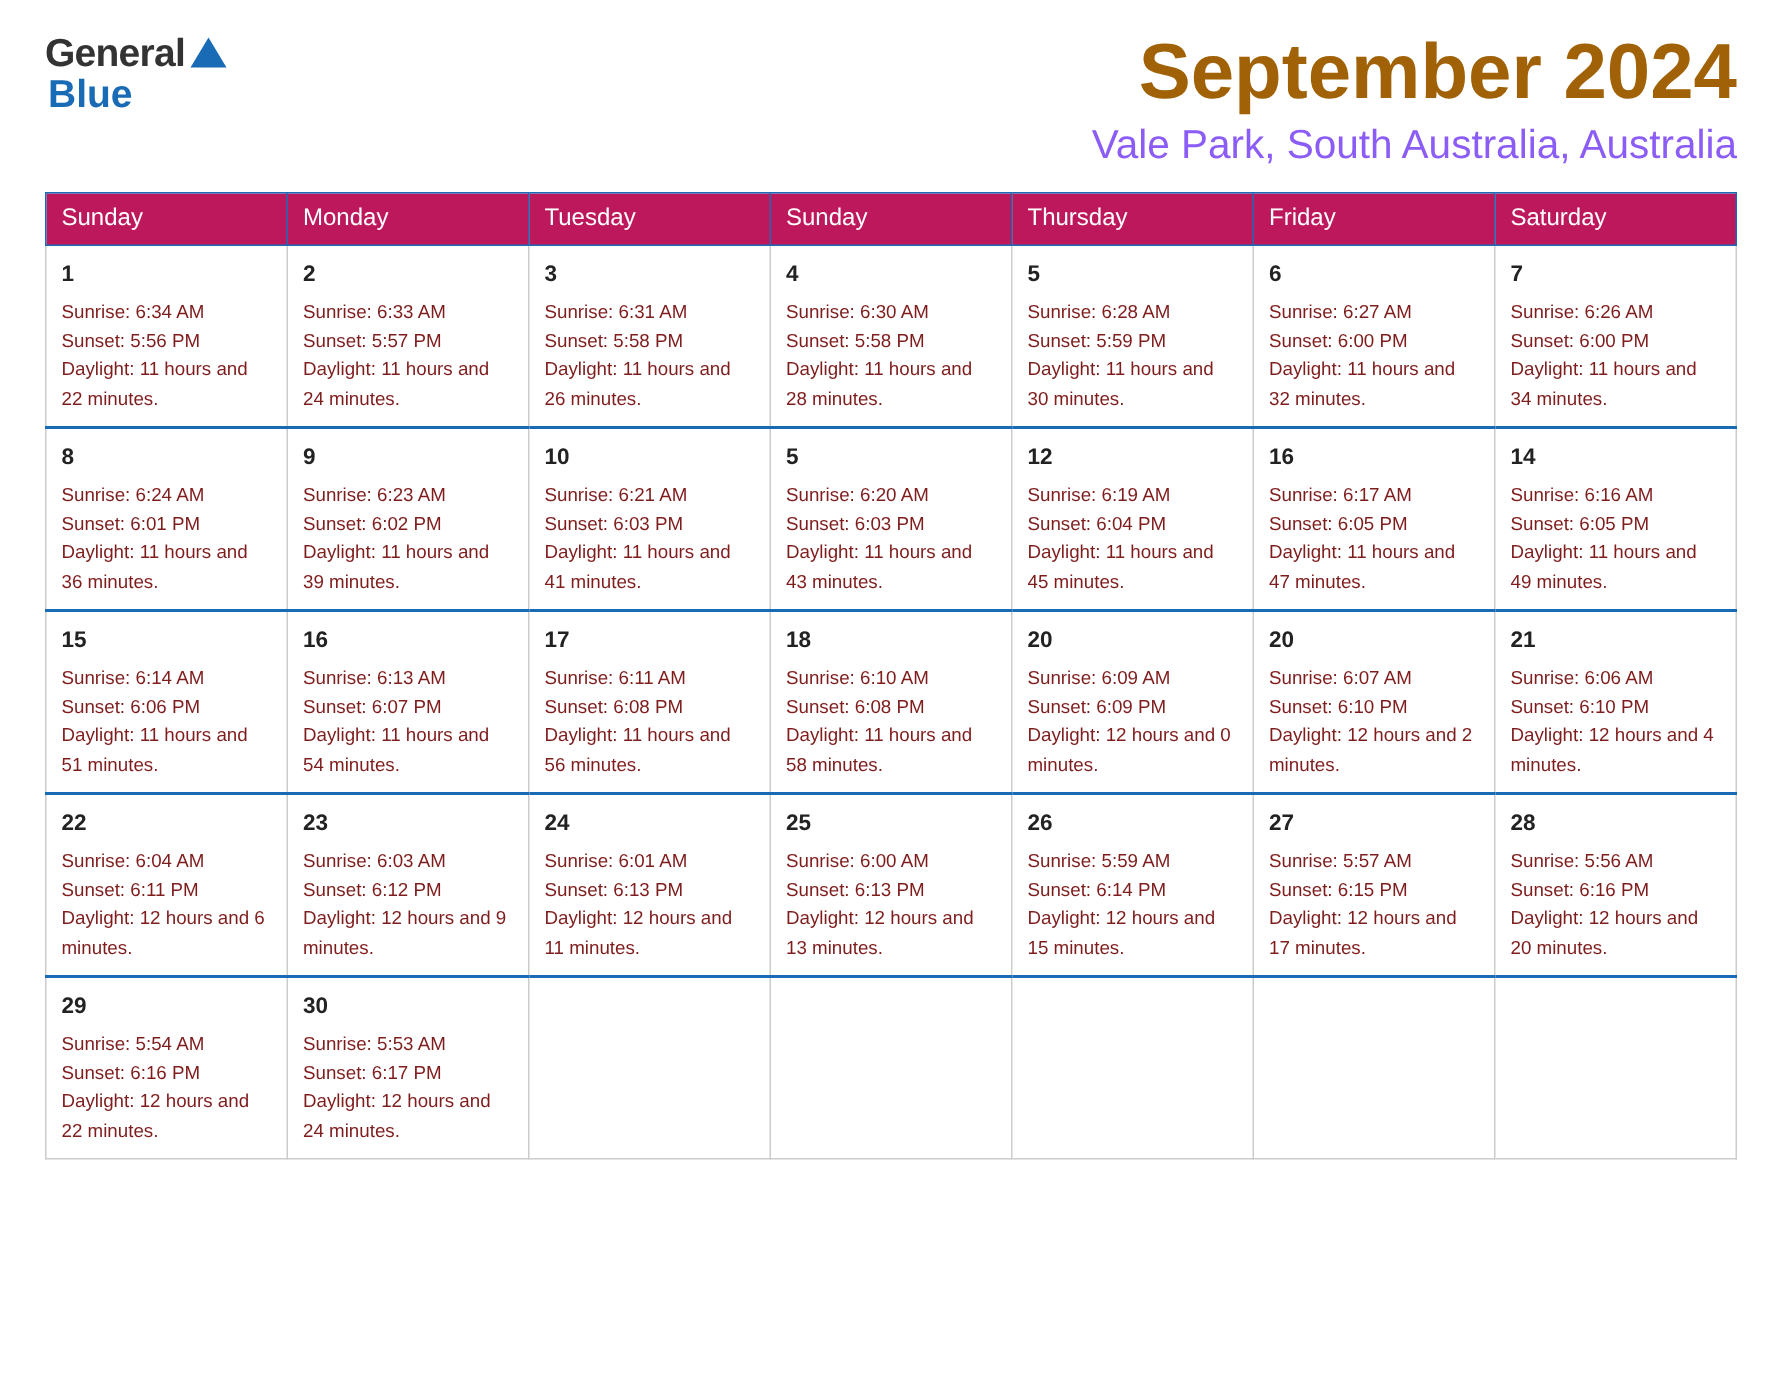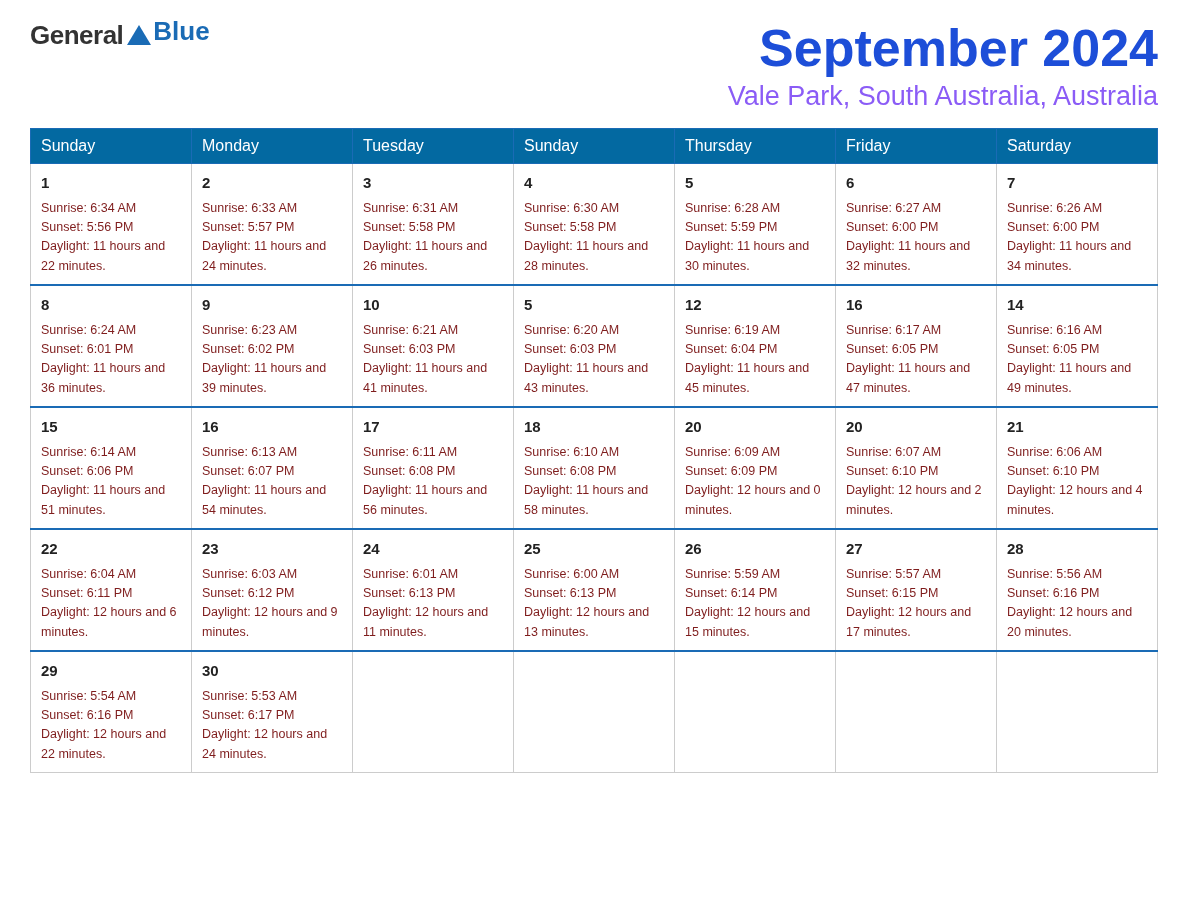--- a/index.html
+++ b/index.html
@@ -11,20 +11,21 @@
       padding: 20px 30px;
     }
     .header-area {
       display: flex;
       justify-content: space-between;
       align-items: flex-start;
       margin-bottom: 16px;
     }
     .logo {
       display: flex;
+      flex-direction: column;
       align-items: flex-start;
     }
     .logo-top {
       display: flex;
       align-items: center;
       font-size: 26px;
       font-weight: bold;
       color: #333;
       letter-spacing: -0.5px;
     }
@@ -42,35 +43,35 @@
       font-size: 26px;
       font-weight: bold;
       margin-left: 2px;
     }
     .title-area {
       text-align: right;
     }
     .month-title {
       font-size: 52px;
       font-weight: bold;
-      color: #1d4ed8;
+      color: #a16207;
       line-height: 1.1;
     }
     .location-title {
       font-size: 27px;
       color: #8b5cf6;
       margin-top: 4px;
     }
     .calendar {
       width: 100%;
       border-collapse: collapse;
       border: 1px solid #bbb;
     }
     .calendar th {
-      background: #0369a1;
+      background: #be185d;
       color: #fff;
       font-size: 16px;
       font-weight: normal;
       padding: 8px 10px;
       text-align: left;
       border: 1px solid #1a6bb5;
     }
     .calendar td {
       vertical-align: top;
       padding: 8px 10px;

